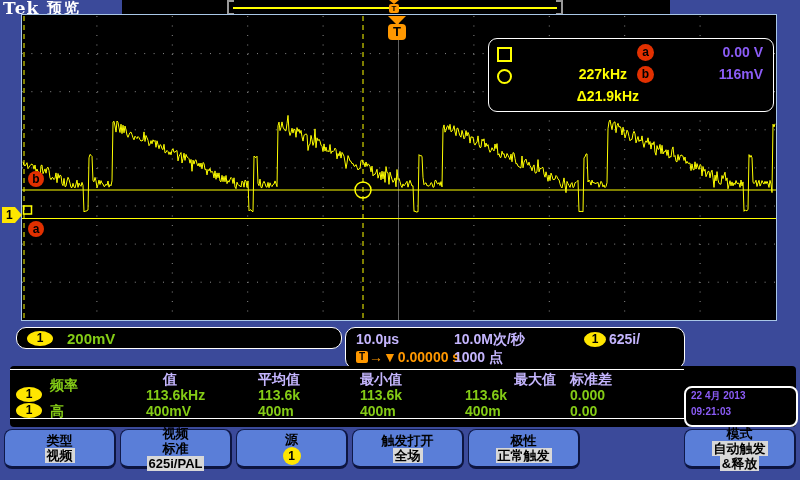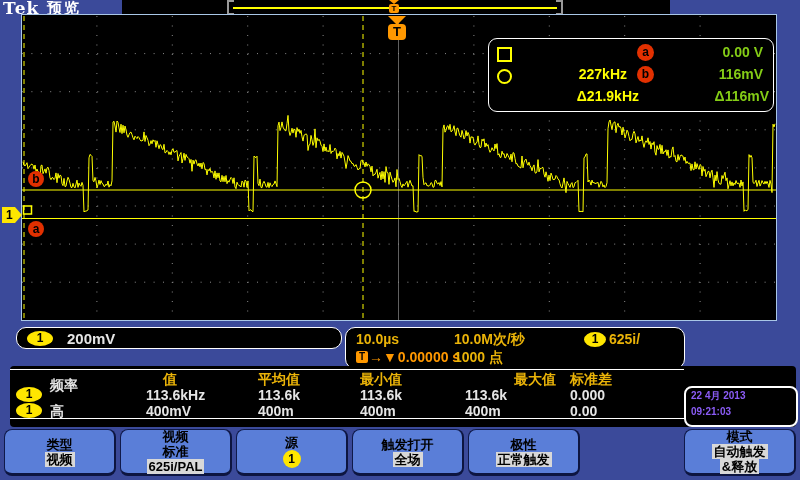--- a/index.html
+++ b/index.html
@@ -1,20 +1,20 @@
 <!DOCTYPE html>
 <html><head>
 <meta charset="utf-8">
 <style>
   html,body{margin:0;padding:0;background:#222;}
   .screen{position:relative;width:800px;height:480px;background:#3b4a9a;overflow:hidden;
           font-family:"Liberation Sans","DejaVu Sans",sans-serif;font-weight:bold;}
   .abs{position:absolute;}
-  .w{color:#eab308;}
-  .y{color:#e5e5e5;}
+  .w{color:#c4b5fd;}
+  .y{color:#84cc16;}
   .o{color:#ff9800;}
   
   .tek-logo{left:3px;top:-2px;font-family:"DejaVu Serif",serif;font-size:17px;color:#fff;letter-spacing:1px;}
   .status-txt{left:47px;top:-1px;font-size:15px;color:#fff;letter-spacing:2px;}
   .preview-bar{left:122px;top:0;width:548px;height:15px;background:#000;}
   .pb-line{left:111px;top:7px;width:324px;height:2px;background:#ffff00;}
   .brk{width:5px;height:11px;border:2px solid #999;top:0;}
   .brk-l{left:105px;border-right:none;}
   .brk-r{left:434px;border-left:none;}
   .tflag-s{left:267px;top:0;width:11px;}
@@ -27,35 +27,35 @@
   .tflag .tri{width:0;height:0;border-left:9px solid transparent;border-right:9px solid transparent;border-top:9px solid #ff9800;}
   .tflag .bx{width:18px;height:16px;background:#ff9800;border-radius:4px;color:#000;font-size:13px;line-height:16px;text-align:center;margin-top:-1px;}
   .cbadge{width:16px;height:16px;border-radius:50%;background:#e23000;color:#000;font-size:12px;line-height:16px;text-align:center;}
   .ch-marker{left:2px;top:207px;width:20px;height:16px;background:#ffe600;color:#000;font-size:12px;line-height:16px;text-align:left;padding-left:4px;box-sizing:border-box;
              clip-path:polygon(0 0,65% 0,100% 50%,65% 100%,0 100%);}
   
   .cur-box{left:488px;top:38px;width:284px;height:72px;background:#000;border:1px solid #fff;border-radius:9px;font-size:14px;}
   .glyph{left:8px;width:11px;height:11px;border:2px solid #ffff00;}
   .glyph.cir{border-radius:50%;}
   .cr-freq{left:26px;width:112px;text-align:right;color:#ffff00;}
-  .cr-volt{left:170px;width:104px;text-align:right;color:#84cc16;}
+  .cr-volt{left:170px;width:104px;text-align:right;color:#8b5cf6;}
   .rbadge{left:148px;width:17px;height:17px;border-radius:50%;background:#e23000;color:#000;font-size:12px;line-height:17px;text-align:center;}
   
   .box-a{left:16px;top:327px;width:326px;height:22px;background:#000;border:1px solid #fff;border-radius:10px;display:flex;align-items:center;gap:14px;padding-left:10px;box-sizing:border-box;}
   .box-b{left:345px;top:327px;width:338px;height:40px;background:#000;border:1px solid #fff;border-radius:10px;font-size:14px;}
   .ell-badge{display:inline-block;width:26px;height:15px;border-radius:50%;background:#ffe600;color:#000;font-size:12px;line-height:15px;text-align:center;}
   .ell-badge.sm{width:22px;}
   .tsq{display:inline-block;width:12px;height:12px;background:#ff9800;border-radius:2px;color:#000;font-size:10px;line-height:12px;text-align:center;}
   
   .tbl-bg{left:10px;top:366px;width:786px;height:61px;background:#000;border-radius:4px;}
   .hline{height:1px;background:#fff;}
   .tbl-txt{font-size:14px;}
   .date-box{left:684px;top:386px;width:110px;height:37px;background:#000;border:2px solid #fff;border-radius:8px;color:#8b5cf6;font-size:10px;}
   
-  .menu-btn{top:429px;width:112px;height:47px;background:#5a7ed8;border:1px solid #101a4a;border-bottom:3px solid #0d1540;border-right:2px solid #0d1540;border-radius:8px;
+  .menu-btn{top:429px;width:112px;height:40px;background:#5a7ed8;border:1px solid #101a4a;border-bottom:3px solid #0d1540;border-right:2px solid #0d1540;border-radius:8px;
             color:#000;font-size:13px;display:flex;flex-direction:column;align-items:center;justify-content:center;line-height:15px;box-sizing:border-box;}
   .hl{background:#d8d8d8;padding:0 2px;}
   .src-badge{width:18px;height:18px;border-radius:50%;background:#ffe600;color:#000;font-size:12px;line-height:18px;text-align:center;}
 </style>
 </head>
 <body>
 
 <div class="screen">
 
   <div class="abs tek-logo">Tek</div>
@@ -112,21 +112,20 @@
     <span class="abs glyph" style="top:8px;"></span>
     <span class="abs rbadge" style="top:5px;">a</span>
     <span class="abs cr-volt" style="top:5px;">0.00 V</span>
 
     <span class="abs glyph cir" style="top:30px;"></span>
     <span class="abs cr-freq" style="top:27px;">227kHz</span>
     <span class="abs rbadge" style="top:27px;">b</span>
     <span class="abs cr-volt" style="top:27px;">116mV</span>
 
     <span class="abs cr-freq" style="top:49px;width:124px;">Δ21.9kHz</span>
-    <span class="abs cr-volt" style="top:49px;width:110px;">Δ116mV</span>
   </div>
 
   <div class="abs box-a">
     <span class="ell-badge">1</span>
     <span class="y" style="font-size:15px;">200mV</span>
   </div>
 
   <div class="abs box-b">
     <span class="abs w" style="left:10px;top:3px;">10.0µs</span>
     <span class="abs w" style="left:108px;top:3px;">10.0M次/秒</span>

